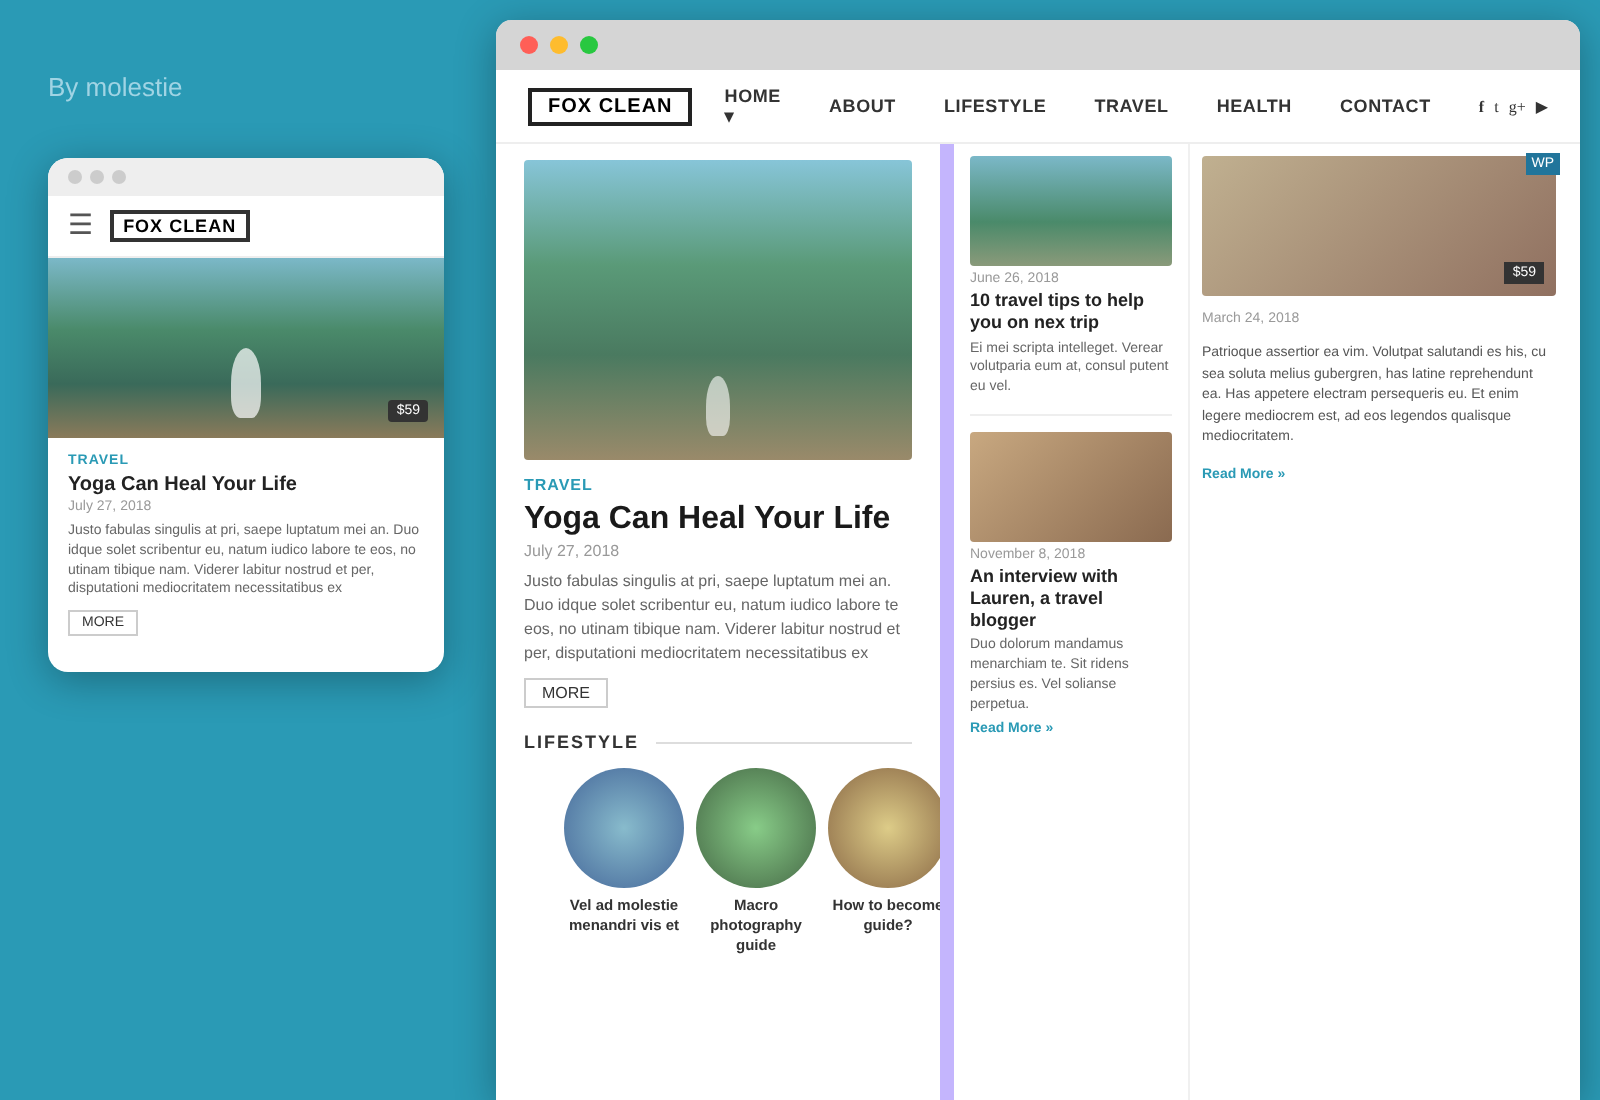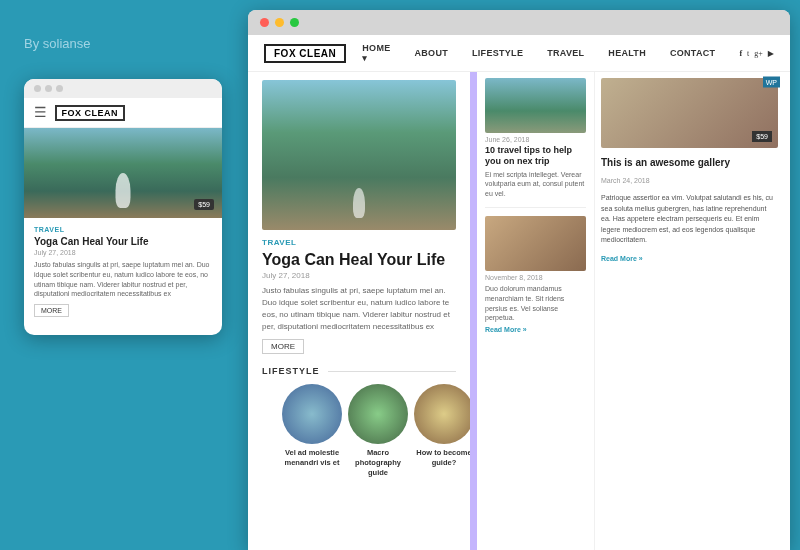--- a/index.html
+++ b/index.html
@@ -423,21 +423,21 @@
       color: #fff;
       font-size: 7px;
       padding: 2px 4px;
       font-family: Arial, sans-serif;
     }
   </style>
 </head>
 <body>
 
 <div class="left-panel">
-  <div class="brand-by">By solianse</div>
+  <div class="brand-by">By molestie</div>
 
   <div class="mobile-preview">
     <div class="mobile-top-bar">
       <div class="mobile-dot"></div>
       <div class="mobile-dot"></div>
       <div class="mobile-dot"></div>
     </div>
     <div class="mobile-nav">
       <span class="mobile-hamburger">☰</span>
       <div class="mobile-logo-box">FOX CLEAN</div>
@@ -527,31 +527,31 @@
 
         <div class="small-post-img yoga"></div>
         <div class="small-post-date">June 26, 2018</div>
         <div class="small-post-title">10 travel tips to help you on nex trip</div>
         <div class="small-post-excerpt">Ei mei scripta intelleget. Verear volutparia eum at, consul putent eu vel.</div>
 
         <div style="height:1px;background:#eee;margin:8px 0;"></div>
 
         <div class="small-post-img person"></div>
         <div class="small-post-date">November 8, 2018</div>
+        <div class="small-post-title">An interview with Lauren, a travel blogger</div>
         <div class="small-post-excerpt">Duo dolorum mandamus menarchiam te. Sit ridens persius es. Vel solianse perpetua.</div>
         <div class="read-more">Read More »</div>
       </div>
 
       <div class="right-sidebar">
         <div class="right-top-wrapper">
           <div class="right-top-img"></div>
           <div class="price-badge-right">$59</div>
           <div class="wp-badge" style="position:absolute;top:4px;right:-2px;background:#21759b;color:white;font-size:7px;padding:2px 3px;font-family:Arial,sans-serif;">WP</div>
         </div>
-        <div class="right-post-title">This is an awesome gallery</div>
         <div class="right-post-date">March 24, 2018</div>
         <div class="right-post-excerpt">Patrioque assertior ea vim. Volutpat salutandi es his, cu sea soluta melius gubergren, has latine reprehendunt ea. Has appetere electram persequeris eu. Et enim legere mediocrem est, ad eos legendos qualisque mediocritatem.</div>
         <div class="read-more">Read More »</div>
       </div>
 
     </div>
   </div>
 </div>
 
 </body></html>

